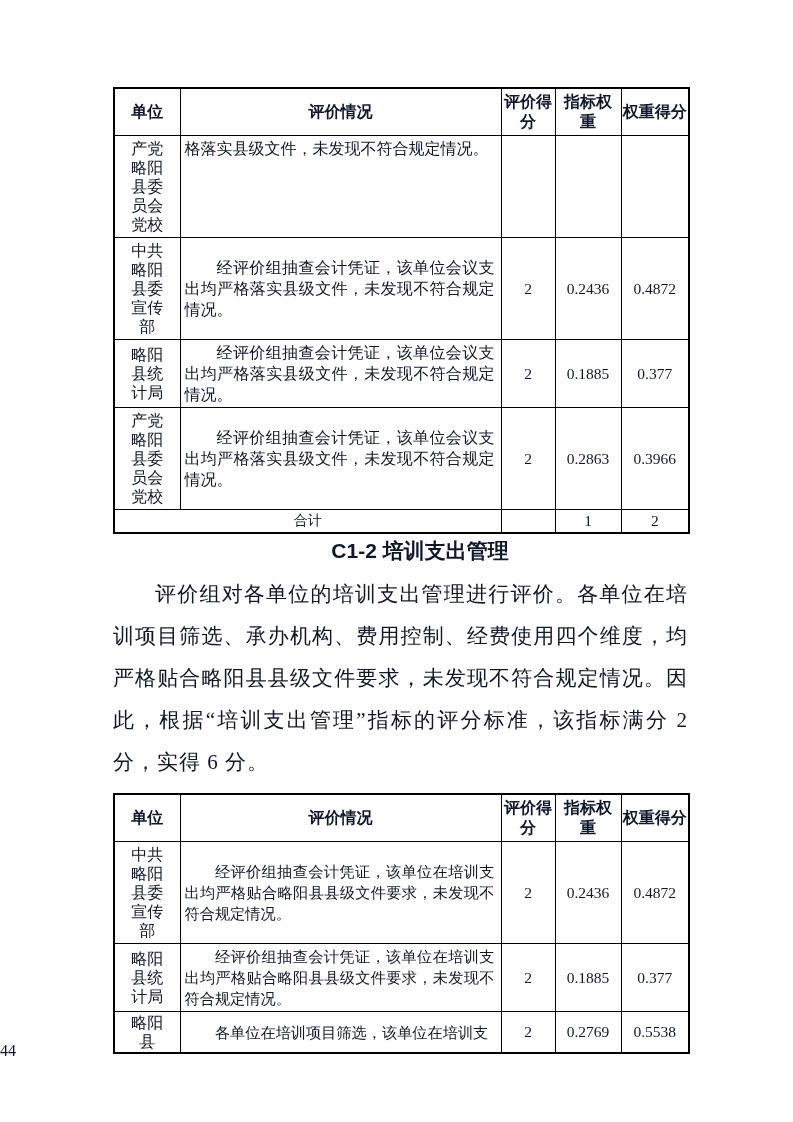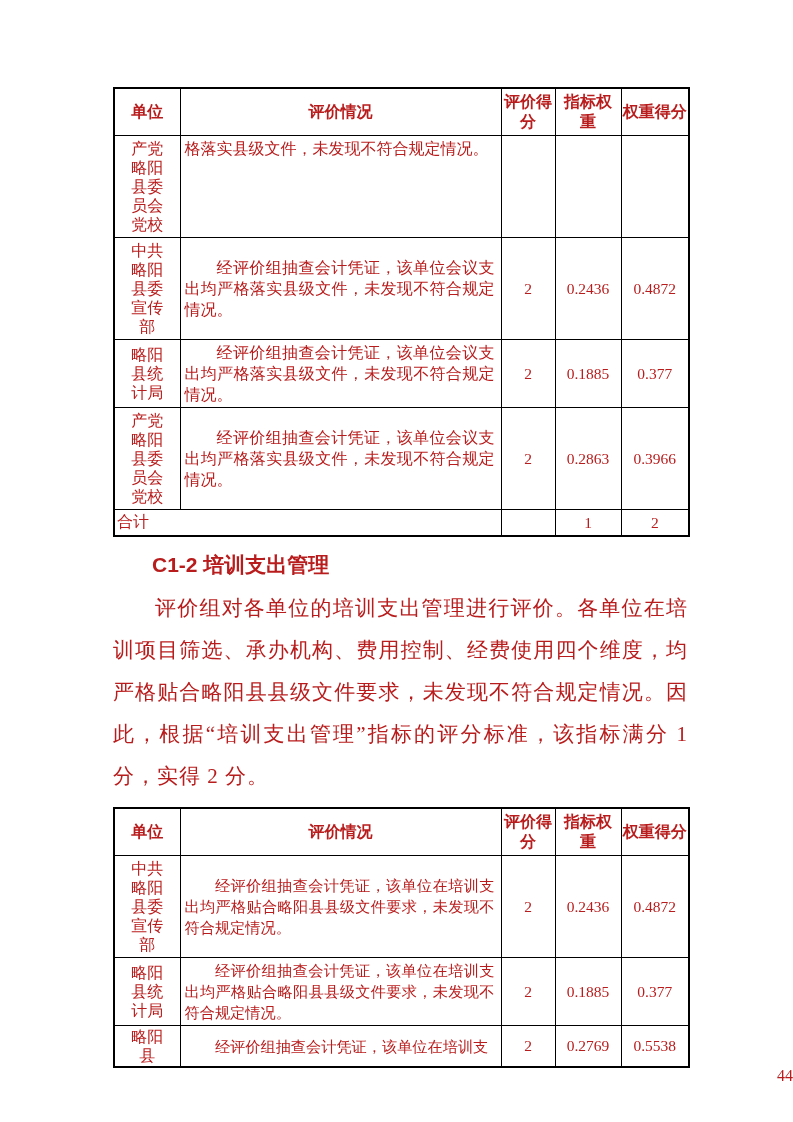--- a/index.html
+++ b/index.html
@@ -5,21 +5,21 @@
   html, body {
     margin: 0;
     padding: 0;
     background: #ffffff;
   }
   .page {
     position: relative;
     width: 793px;
     height: 1122px;
     background: #ffffff;
-    color: #b91c1c;
+    color: #0f172a;
     font-family: "Liberation Serif", "DejaVu Serif", serif;
     box-sizing: border-box;
     padding: 87px 105px 0 113px;
     overflow: hidden;
   }
 
   
   table.eval-table {
     border-collapse: collapse;
     table-layout: fixed;
@@ -60,49 +60,51 @@
     text-align: center;
     vertical-align: middle;
   }
   tr.cont td.eval { vertical-align: top; }
   tr.cut td {
     height: 20px;
     padding-top: 1px;
     padding-bottom: 1px;
   }
   td.total-label {
-    font-size: 16px;
+    font-size: 14px;
+    text-align: center;
     vertical-align: middle;
     padding: 2px;
   }
 
   
   .section-heading {
     font-family: "Liberation Sans", "DejaVu Sans", sans-serif;
     font-size: 21px;
     font-weight: bold;
     line-height: 26px;
-    margin: 15px 0 0 39px;
+    margin: 4px 0 0 39px;
+    text-align: center;
   }
   .body-paragraph {
     font-size: 21px;
     line-height: 42px;
     letter-spacing: 1px;
     text-align: justify;
     text-indent: 2em;
     margin: 9px 0 10px 0;
   }
   [data-table="table2"] { margin-top: 6px; }
 
   .page-number {
     position: absolute;
-    top: 1067px;
+    top: 1042px;
     left: 0;
     right: 0;
-    text-align: right;
+    text-align: left;
     font-size: 16px;
   }
 </style>
 </head>
 <body>
 
 <div class="page">
 
   <table class="eval-table" data-table="table1">
       <colgroup>
@@ -154,21 +156,21 @@
           <td class="total-label" colspan="2">合计</td>
           <td class="num"></td>
           <td class="num">1</td>
           <td class="num">2</td>
         </tr>
       </tbody>
     </table>
 
   <h3 class="section-heading">C1-2 培训支出管理</h3>
 
-  <p class="body-paragraph">评价组对各单位的培训支出管理进行评价。各单位在培训项目筛选、承办机构、费用控制、经费使用四个维度，均严格贴合略阳县县级文件要求，未发现不符合规定情况。因此，根据“培训支出管理”指标的评分标准，该指标满分 1 分，实得 2 分。</p>
+  <p class="body-paragraph">评价组对各单位的培训支出管理进行评价。各单位在培训项目筛选、承办机构、费用控制、经费使用四个维度，均严格贴合略阳县县级文件要求，未发现不符合规定情况。因此，根据“培训支出管理”指标的评分标准，该指标满分 2 分，实得 6 分。</p>
 
   <table class="eval-table" data-table="table2">
       <colgroup>
         <col style="width: 66px;">
         <col style="width: 321px;">
         <col style="width: 54px;">
         <col style="width: 66px;">
         <col style="width: 68px;">
       </colgroup>
       <thead>
@@ -190,21 +192,21 @@
         </tr>
         <tr>
           <td class="unit">略阳县统计局</td>
           <td class="eval indent">经评价组抽查会计凭证，该单位在培训支出均严格贴合略阳县县级文件要求，未发现不符合规定情况。</td>
           <td class="num">2</td>
           <td class="num">0.1885</td>
           <td class="num">0.377</td>
         </tr>
         <tr class="cut">
           <td class="unit">略阳县</td>
-          <td class="eval indent">经评价组抽查会计凭证，该单位在培训支</td>
+          <td class="eval indent">各单位在培训项目筛选，该单位在培训支</td>
           <td class="num">2</td>
           <td class="num">0.2769</td>
           <td class="num">0.5538</td>
         </tr>
       </tbody>
     </table>
 
   <div class="page-number">44</div>
 </div>
 

